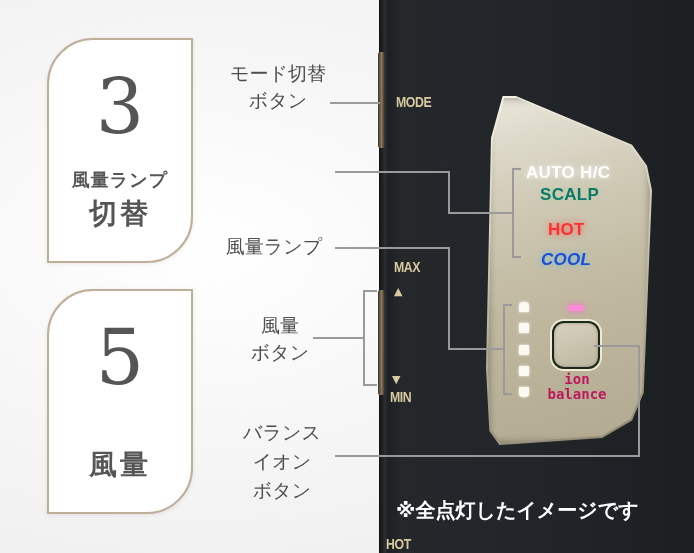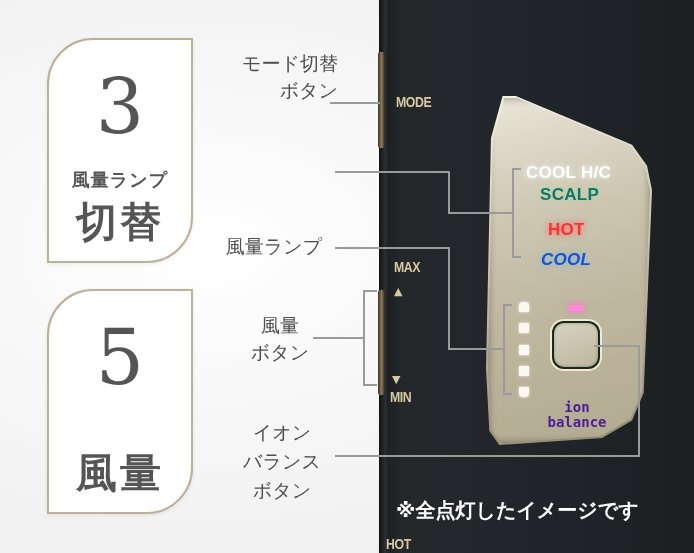--- a/index.html
+++ b/index.html
@@ -60,38 +60,38 @@
     background: #ff8ad8; box-shadow: 0 0 6px #ff6fd0;
   }
   .ion-button {
     position: absolute; left: 552px; top: 321px; width: 48px; height: 48px;
     border: 2px solid #1a2a1a; border-radius: 12px;
     background: linear-gradient(160deg, #d7d2c0, #bdb69f);
     box-shadow: 0 0 0 2px #efe9d6, inset 0 0 3px rgba(0,0,0,0.3);
   }
   .ion-label {
     position: absolute; left: 541px; top: 372px; width: 72px; text-align: center;
-    color: #4c1d95; font-family: "DejaVu Sans Mono", monospace; font-size: 14px; line-height: 15px; font-weight: bold; margin-top: 28px;
+    color: #be185d; font-family: "DejaVu Sans Mono", monospace; font-size: 14px; line-height: 15px; font-weight: bold;
   }
 
   .card {
     position: absolute; left: 47px; width: 146px; height: 225px;
     background: #ffffff;
     border: 2px solid #bfae98;
     border-radius: 46px 0 46px 0;
     box-shadow: 0 1px 4px rgba(0,0,0,0.08);
     text-align: center;
   }
   .card-num {
     position: absolute; left: 0; right: 0; top: 22px;
     font-family: "DejaVu Serif", "Liberation Serif", serif; font-size: 76px; color: #555;
     line-height: 90px;
   }
   .card-sub { position: absolute; left: 0; right: 0; top: 128px; font-size: 18px; color: #555; font-weight: bold; letter-spacing: 1px; }
-  .card-main { position: absolute; left: 0; right: 0; top: 155px; font-size: 41px; color: #555; font-weight: bold; letter-spacing: 3px; }
+  .card-main { position: absolute; left: 0; right: 0; top: 155px; font-size: 28px; color: #555; font-weight: bold; letter-spacing: 3px; }
 
   .label { position: absolute; color: #4d4d4d; font-size: 19px; line-height: 27px; text-align: center; }
 
   .line { position: absolute; background: #9a9a9a; }
 
   .note {
     position: absolute; left: 396px; top: 497px; color: #ffffff; font-size: 20px; font-weight: bold;
   }
 </style>
 </head>
@@ -104,21 +104,21 @@
 <span class="engrave" style="left:396px;top:93px;">MODE</span>
 <span class="engrave" style="left:394px;top:258px;">MAX</span>
 <span class="tri" style="left:394px;top:285px;">▲</span>
 <span class="tri" style="left:392px;top:373px;">▼</span>
 <span class="engrave" style="left:390px;top:388px;">MIN</span>
 <span class="engrave" style="left:386px;top:535px;">HOT</span>
 
 <div class="panel-edge"></div>
 <div class="panel"></div>
 
-<span class="mode-lamp lamp-auto">COOL H/C</span>
+<span class="mode-lamp lamp-auto">AUTO H/C</span>
 <span class="mode-lamp lamp-scalp">SCALP</span>
 <span class="mode-lamp lamp-hot">HOT</span>
 <span class="mode-lamp lamp-cool">COOL</span>
 
 <div class="airflow-led" style="top:302px;border-radius:4px 4px 1px 1px;"></div>
 <div class="airflow-led" style="top:323px;"></div>
 <div class="airflow-led" style="top:345px;"></div>
 <div class="airflow-led" style="top:366px;"></div>
 <div class="airflow-led" style="top:387px;border-radius:1px 1px 4px 4px;"></div>
 
@@ -132,36 +132,36 @@
 <div class="card" style="top:38px;">
   <div class="card-num">3</div>
   <div class="card-sub">風量ランプ</div>
   <div class="card-main">切替</div>
 </div>
 <div class="card" style="top:289px;">
   <div class="card-num">5</div>
   <div class="card-main">風量</div>
 </div>
 
-<div class="label" style="left:218px;top:50px;width:120px;text-align:right;">
+<div class="label" style="left:218px;top:60px;width:120px;">
   <div>モード切替</div>
   <div>ボタン</div>
 </div>
 <div class="label" style="left:248px;top:148px;width:90px;">
 </div>
 <div class="label" style="left:210px;top:233px;width:128px;text-align:center;">
   <div>風量ランプ</div>
 </div>
 <div class="label" style="left:240px;top:312px;width:80px;">
   <div>風量</div>
   <div>ボタン</div>
 </div>
 <div class="label" style="left:232px;top:418px;width:100px;line-height:29px;">
+  <div>バランス</div>
   <div>イオン</div>
-  <div>バランス</div>
   <div>ボタン</div>
 </div>
 
 <div class="line" style="left:330px;top:102px;width:50px;height:2px;"></div>
 
 <div class="line" style="left:335px;top:171px;width:114px;height:2px;"></div>
 <div class="line" style="left:448px;top:171px;width:2px;height:43px;"></div>
 <div class="line" style="left:448px;top:212px;width:66px;height:2px;"></div>
 <div class="line" style="left:512px;top:168px;width:2px;height:90px;"></div>
 <div class="line" style="left:512px;top:168px;width:9px;height:2px;"></div>

